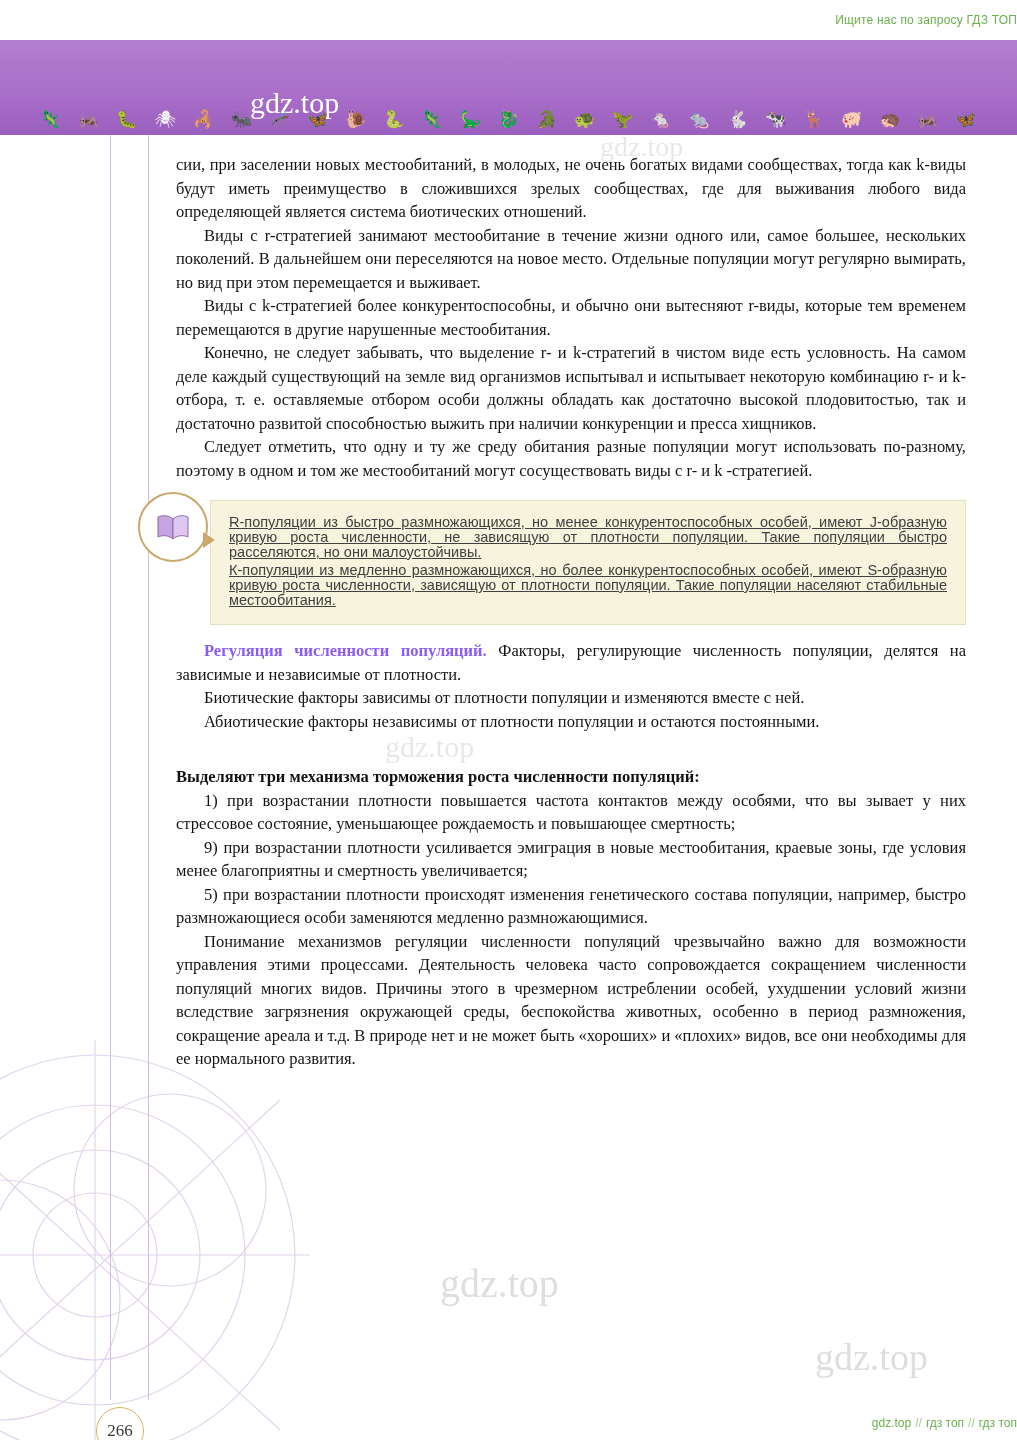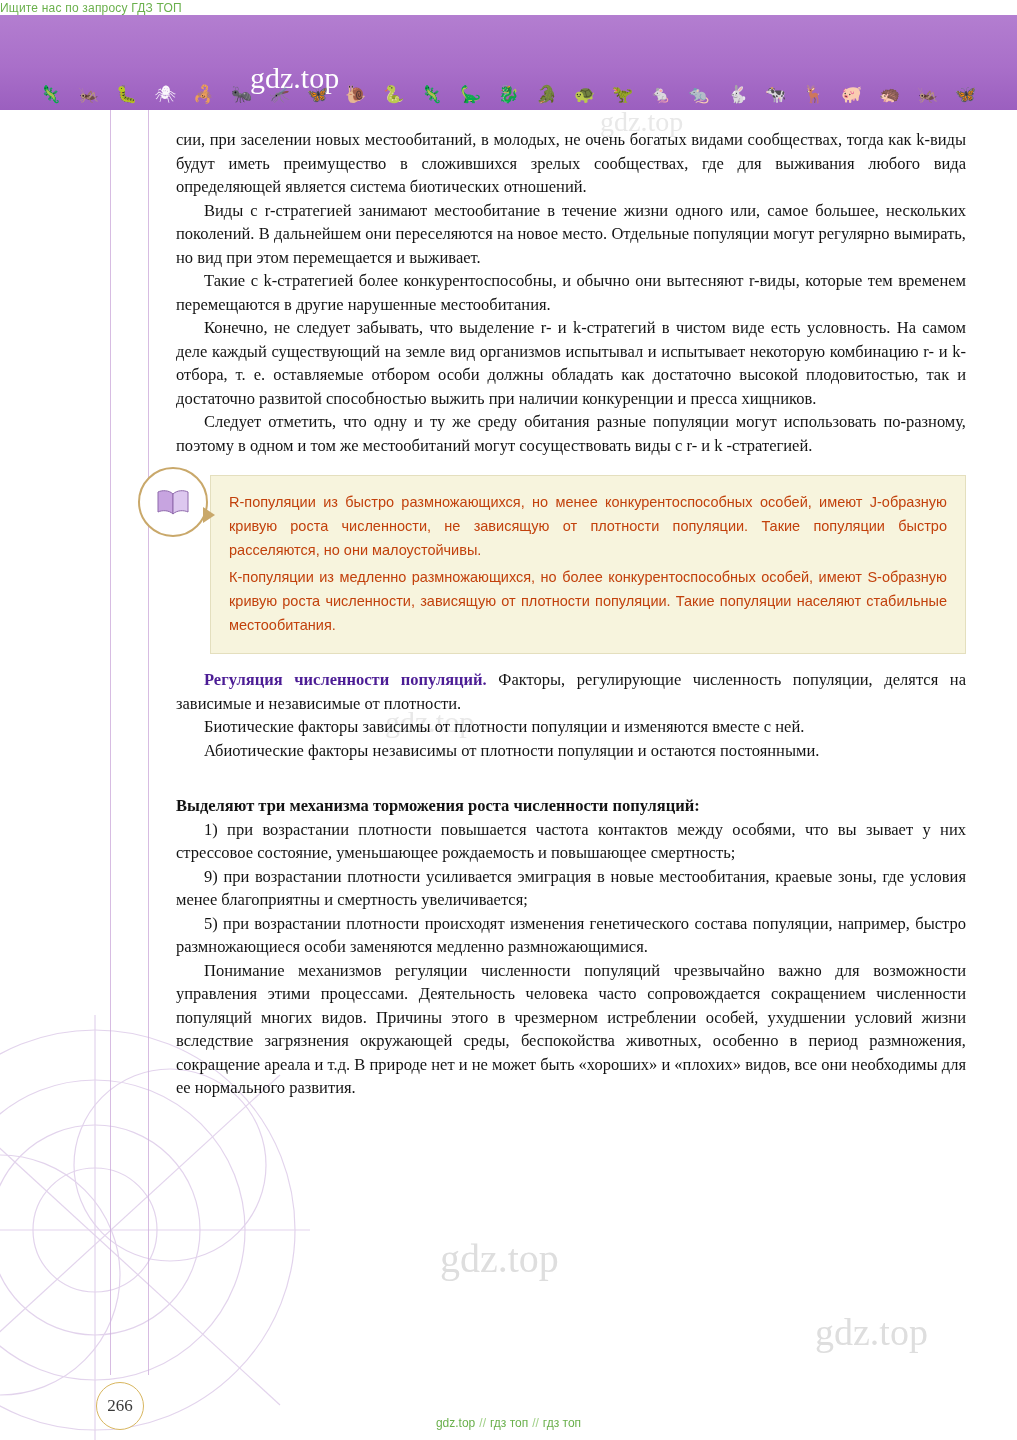--- a/index.html
+++ b/index.html
@@ -10,24 +10,24 @@
     width: 1017px;
     height: 1440px;
     background: #ffffff;
     font-family: "Liberation Serif", serif;
     position: relative;
     overflow: hidden;
   }
 
   
   .top-strip {
-    height: 15px;
+    height: 40px;
     display: flex;
     align-items: center;
-    justify-content: flex-start;
+    justify-content: flex-end;
     background: #ffffff;
   }
   .top-strip .wm {
     font-family: "Liberation Sans", sans-serif;
     font-size: 12px;
     color: #6ab04c;
     letter-spacing: .2px;
   }
 
   
@@ -132,24 +132,25 @@
   .defbox {
     margin-left: 34px;
     background: #f7f4dd;
     border: 1px solid #e4dfbe;
     padding: 14px 18px 16px 18px;
     box-sizing: border-box;
   }
   .defbox p {
     font-family: "Liberation Sans", sans-serif;
     font-size: 14.5px;
-    line-height: 24px;
+    line-height: 15px;
     text-indent: 0;
     text-align: justify;
-    color: #c2410c;
+    color: #404040;
+    text-decoration: underline;
   }
   .defbox p + p { margin-top: 3px; }
 
   .book-badge {
     position: absolute;
     left: -38px;
     top: -8px;
     width: 66px;
     height: 66px;
     border-radius: 50%;
@@ -164,21 +165,21 @@
     right: -9px;
     bottom: 12px;
     width: 0;
     height: 0;
     border-top: 8px solid transparent;
     border-bottom: 8px solid transparent;
     border-left: 12px solid #c9a86a;
   }
 
   .term {
-    color: #4c1d95;
+    color: #8b5cf6;
     font-weight: bold;
     font-family: "Liberation Serif", serif;
   }
   .bold { font-weight: bold; margin-top: 32px; }
 
   
   .pagenum {
     position: absolute;
     left: 96px;
     top: 1272px;
@@ -194,21 +195,21 @@
     font-size: 17px;
     color: #3a3a3a;
   }
 
   
   .footer {
     position: absolute;
     left: 0;
     right: 0;
     bottom: 10px;
-    text-align: center;
+    text-align: right;
     font-family: "Liberation Sans", sans-serif;
     font-size: 12px;
     color: #6ab04c;
   }
   .footer .sep { color: #9fcf86; margin: 0 4px; }
 </style>
 </head>
 <body>
 
 <div class="top-strip">
@@ -269,21 +270,21 @@
   <div class="wm-float" style="left:600px; top:-4px; font-size:28px;">gdz.top</div>
   <div class="wm-float" style="left:840px; top:405px; font-size:30px;">gdz.top</div>
   <div class="wm-float" style="left:385px; top:595px; font-size:30px;">gdz.top</div>
   <div class="wm-float wm-grey" style="left:440px; top:1125px; font-size:40px;">gdz.top</div>
   <div class="wm-float wm-grey" style="left:815px; top:1200px; font-size:38px;">gdz.top</div>
 
   <div class="content">
 
     <p style="text-indent:0;">сии, при заселении новых местообитаний, в молодых, не очень богатых видами сооб­ществах, тогда как k-виды будут иметь преимущество в сложившихся зрелых сообще­ствах, где для выживания любого вида определяющей является система биотических от­ношений.</p>
     <p>Виды с r-стратегией занимают местообитание в течение жизни одного или, самое большее, нескольких поколений. В дальнейшем они переселяются на новое место. Отдельные популяции могут регулярно вымирать, но вид при этом перемещается и вы­живает.</p>
-    <p>Такие с k-стратегией более конкурентоспособны, и обычно они вытесняют r-виды, ко­торые тем временем перемещаются в другие нарушенные местообитания.</p>
+    <p>Виды с k-стратегией более конкурентоспособны, и обычно они вытесняют r-виды, ко­торые тем временем перемещаются в другие нарушенные местообитания.</p>
     <p>Конечно, не следует забывать, что выделение r- и k-стратегий в чистом виде есть ус­ловность. На самом деле каждый существующий на земле вид организмов испытывал и испытывает некоторую комбинацию r- и k-отбора, т. е. оставляемые отбором особи должны обладать как достаточно высокой плодовитостью, так и достаточно развитой способностью выжить при наличии конкуренции и пресса хищников.</p>
     <p>Следует отметить, что одну и ту же среду обитания разные популяции могут исполь­зовать по-разному, поэтому в одном и том же местообитаний могут сосуществовать виды с r- и k -стратегией.</p>
 
     <div class="defbox-wrap">
       <div class="book-badge">
         <svg width="36" height="30" viewBox="0 0 36 30">
           <path d="M18 7 C14 3 7 3 3 5 L3 25 C7 23 14 23 18 27 Z" fill="#c7a4e0" stroke="#8e69ab" stroke-width="1"></path>
           <path d="M18 7 C22 3 29 3 33 5 L33 25 C29 23 22 23 18 27 Z" fill="#ddc8ef" stroke="#8e69ab" stroke-width="1"></path>
         </svg>
         <span class="tail"></span>

